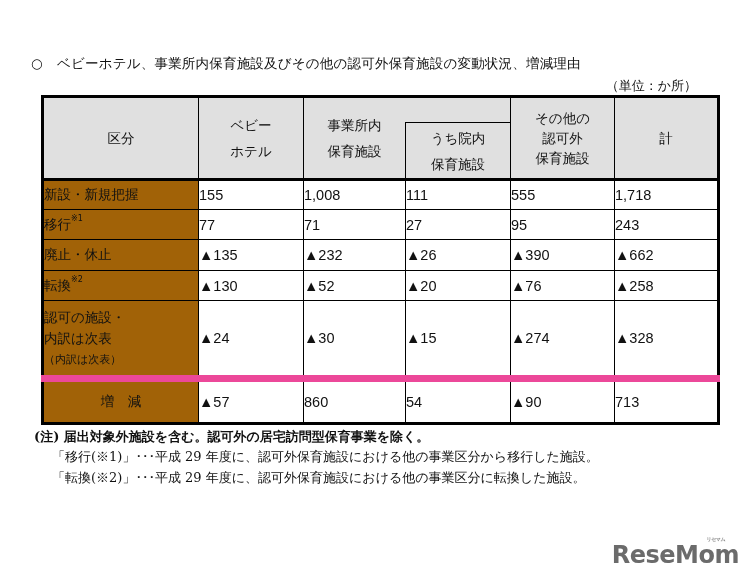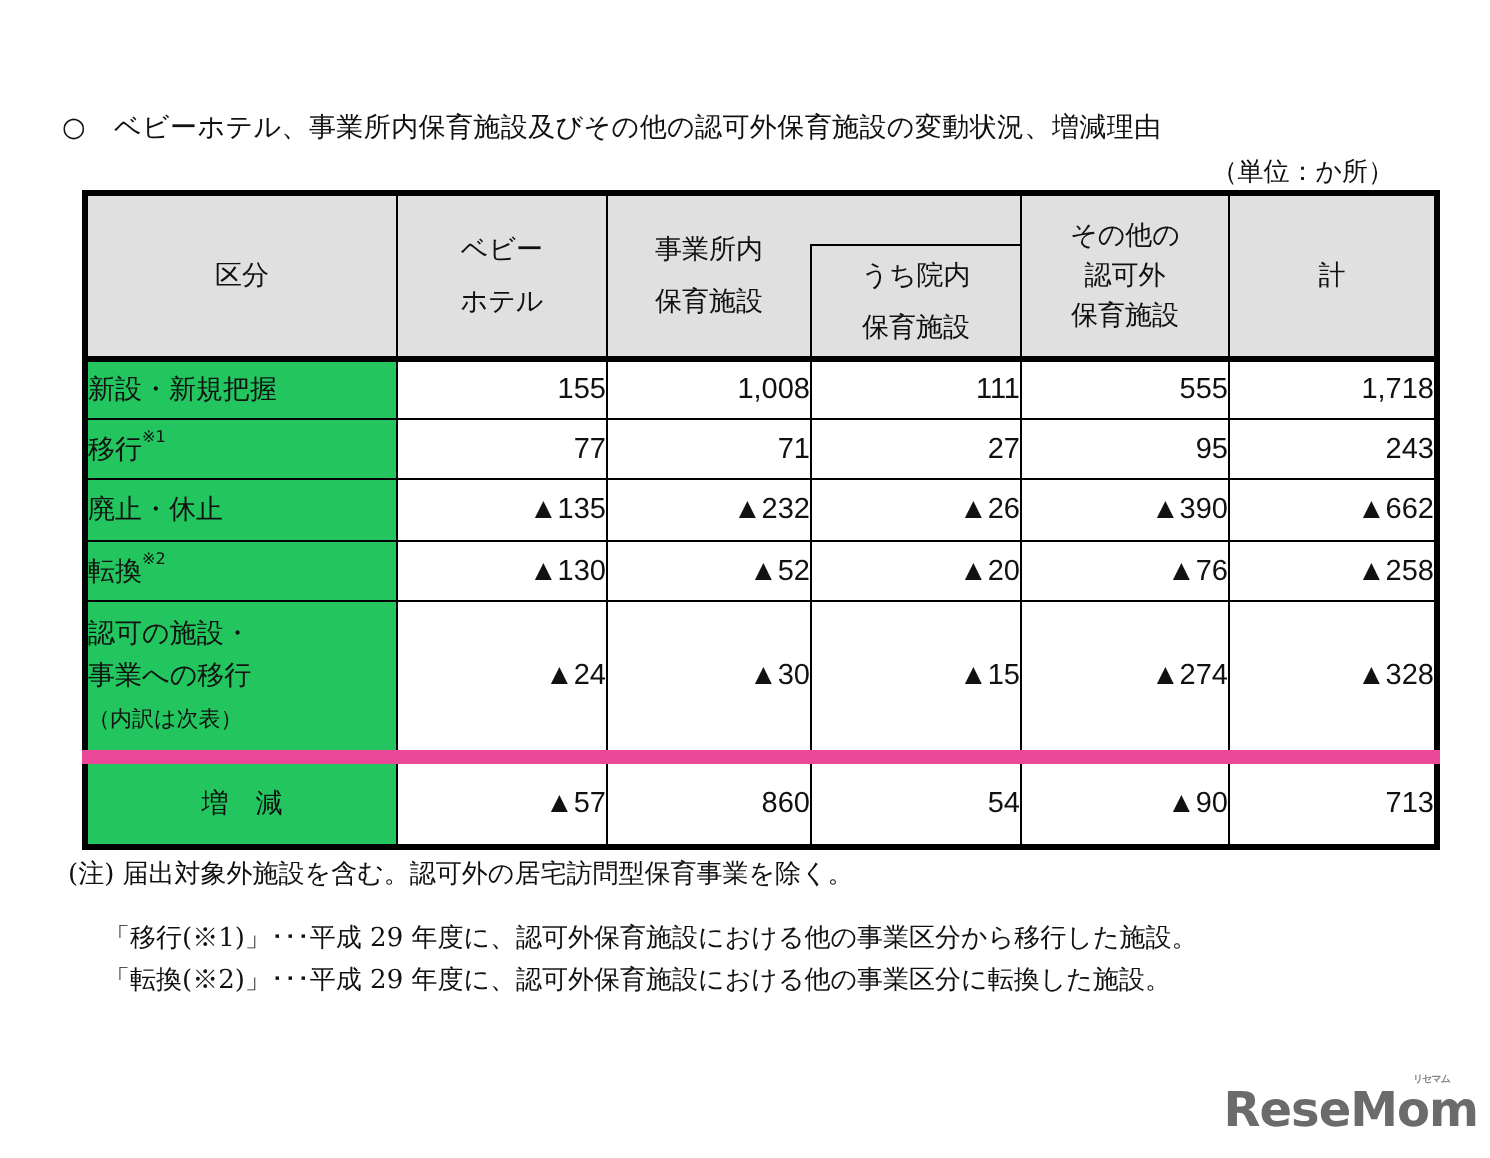--- a/index.html
+++ b/index.html
@@ -5,29 +5,29 @@
   html, body { margin:0; padding:0; background:#fff; }
   body { width:745px; height:579px; position:relative; overflow:hidden;
          font-family:"DejaVu Sans","Liberation Sans",sans-serif; color:#111; }
   .title { position:absolute; left:31px; top:55px; font-size:13.5px; letter-spacing:0.2px; white-space:nowrap; }
   .title .mark { display:inline-block; margin-right:14px; }
   .unit { position:absolute; right:48px; top:77px; font-size:13px; white-space:nowrap; }
   table.main { position:absolute; left:41px; top:95px; width:676px; border-collapse:collapse;
                border:3px solid #000; font-size:13.5px; table-layout:fixed; }
   table.main td, table.main th { border:1px solid #000; padding:0; }
   th { background:#e0e0e0; font-weight:normal; text-align:center; line-height:22px; }
-  td.lab { background:#22c55e; text-align:left; padding-left:12px; }
-  td.num { text-align:right; padding-right:5px; font-family:"Liberation Sans Narrow","Liberation Sans",sans-serif; font-size:14.5px; }
+  td.lab { background:#a16207; text-align:left; padding-left:12px; }
+  td.num { text-align:left; padding-right:5px; font-family:"Liberation Sans Narrow","Liberation Sans",sans-serif; font-size:14.5px; }
   tr.r-thick td { border-top:7px solid #ec4899; }
   th.hdr-kubun { border-right:2px solid #000; }
   td.lab { border-right:2px solid #000; }
   sup { font-size:8px; vertical-align:top; position:relative; top:-2px; }
   .sub { font-size:11px; }
   .notes { position:absolute; left:34px; top:428px; font-family:"DejaVu Serif","Liberation Serif",serif; font-size:13px; }
-  .notes .note0 { margin-bottom:14px; }
+  .notes .note0 { margin-bottom:2px;font-weight:bold; }
   .notes .line { position:relative; height:21px; white-space:nowrap; left:18px; }
   .notes .cont { padding-left:185px; }
   .logo { position:absolute; right:6px; bottom:10px; font-family:"DejaVu Sans",sans-serif;
           font-weight:bold; font-size:24px; color:#6b6b6b; letter-spacing:-0.5px; }
   .logo .ruby { position:absolute; font-size:5px; right:14px; top:-5px; color:#888; }
 </style>
 </head>
 <body>
 
 <div class="title">
@@ -98,21 +98,21 @@
     <td class="lab"><span>転換</span><sup>※2</sup></td>
     <td class="num">▲130</td>
     <td class="num">▲52</td>
     <td class="num">▲20</td>
     <td class="num">▲76</td>
     <td class="num">▲258</td>
   </tr>
   <tr style="height:78px">
     <td class="lab" style="line-height:21px">
       <div>認可の施設・</div>
-      <div>事業への移行</div>
+      <div>内訳は次表</div>
       <div class="sub">（内訳は次表）</div>
     </td>
     <td class="num">▲24</td>
     <td class="num">▲30</td>
     <td class="num">▲15</td>
     <td class="num">▲274</td>
     <td class="num">▲328</td>
   </tr>
   <tr style="height:45px" class="r-thick">
     <td class="lab" style="text-align:center;padding-left:0">増　減</td>

